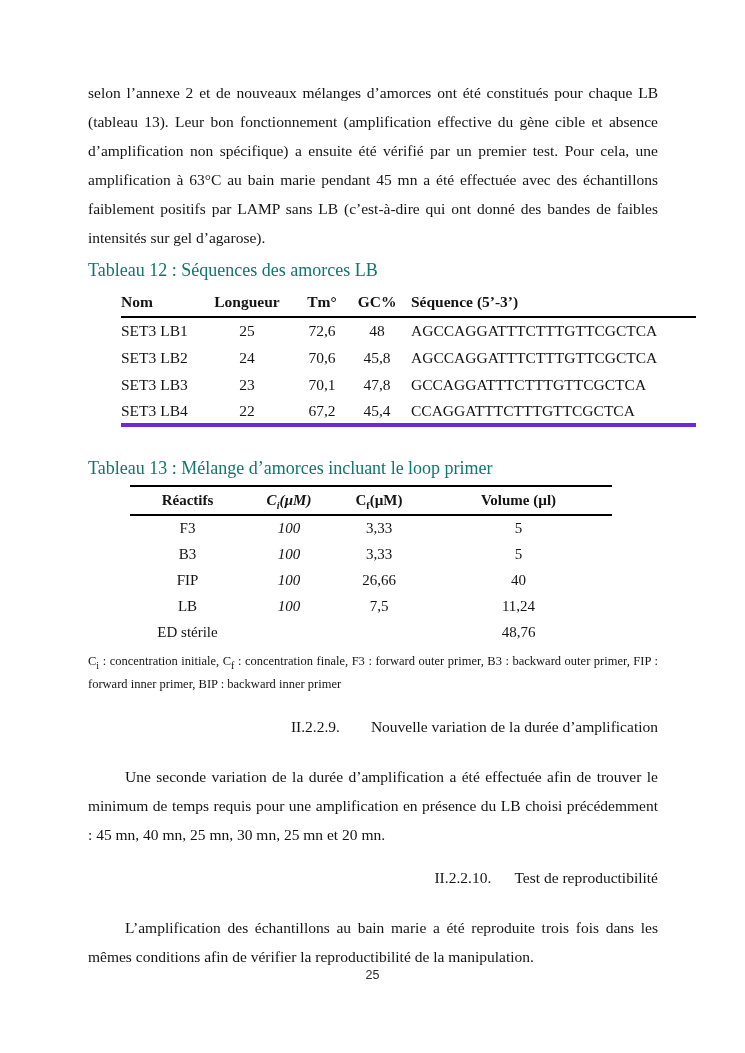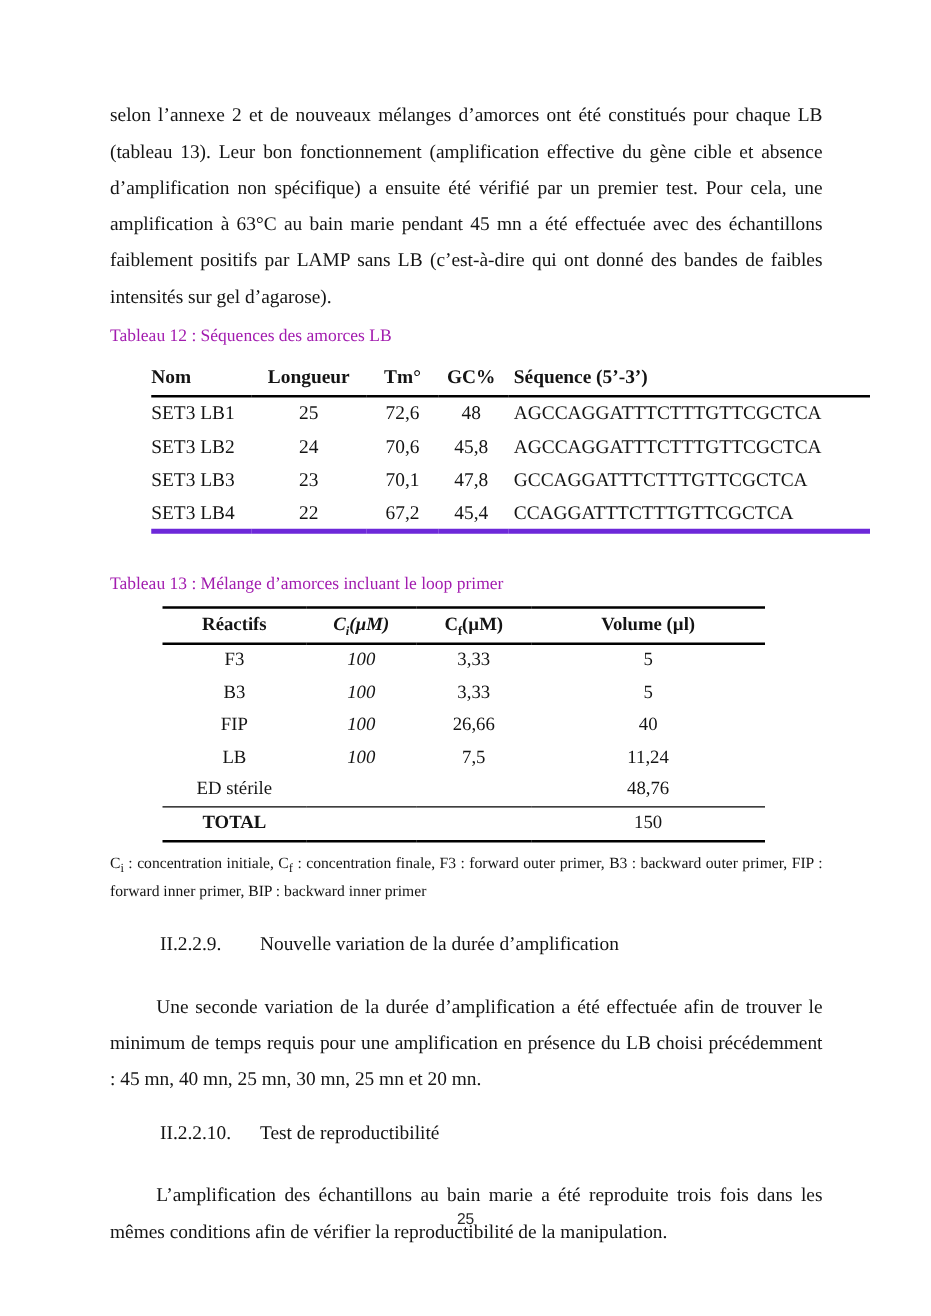--- a/index.html
+++ b/index.html
@@ -13,22 +13,22 @@
   }
   .content { padding:78px 87px 0 88px; }
 
   .body-text {
     font-size:15.5px; line-height:29px;
     text-align:justify;
   }
   .indent { text-indent:37px; }
 
   .caption {
-    font-size:14px; line-height:16px;
-    color:#a21caf;
+    font-size:18px; line-height:16px;
+    color:#0f766e;
   }
   .caption-t12 { margin-top:10px; margin-bottom:9px; }
   .caption-t13 { margin-top:33px; margin-bottom:9px; }
 
   table { border-collapse:collapse;margin-left:33px; }
 
   
   .t12 { width:575px; font-size:15.5px; table-layout:fixed; }
   .t12 th { font-weight:bold; height:30px; vertical-align:middle; border-bottom:2px solid #000; }
   .t12 td { height:27px; vertical-align:middle; }
@@ -51,21 +51,21 @@
   .t13 tr.total-row td { border-top:1.5px solid #000; border-bottom:2px solid #000; height:28px; }
   .t13 .total-label { font-weight:bold; }
   sub { font-size:10px; line-height:0; }
 
   .footnote {
     font-size:12.5px; line-height:23px;
     margin-top:5px; text-align:justify;
   }
 
   .heading {
-    font-size:15.5px; margin-left:40px; display:flex;
+    font-size:15.5px; margin-left:40px; display:flex;justify-content:flex-end;
   }
   .heading .num { min-width:80px; }
   .h9  { margin-top:22px; }
   .h10 { margin-top:20px; }
   .after-heading { margin-top:26px; }
 
   .page-number {
     position:absolute; left:0; right:0; top:968px;
     text-align:center;
     font-family:"Liberation Sans","DejaVu Sans",sans-serif;
@@ -158,26 +158,20 @@
         <td class="k1">100</td>
         <td class="k2">7,5</td>
         <td class="k3">11,24</td>
       </tr>
       <tr>
         <td class="k0">ED stérile</td>
         <td class="k1"></td>
         <td class="k2"></td>
         <td class="k3">48,76</td>
       </tr>
-      <tr class="total-row">
-        <td class="k0 total-label">TOTAL</td>
-        <td class="k1"></td>
-        <td class="k2"></td>
-        <td class="k3">150</td>
-      </tr>
     </tbody>
   </table>
 
   <p class="footnote"><span>C</span><sub>i</sub><span> : concentration initiale, </span><span>C</span><sub>f</sub><span> : concentration finale, F3 : forward outer primer, B3 : backward outer primer, FIP : forward inner primer, BIP : backward inner primer</span></p>
 
   <div class="heading h9">
     <span class="num">II.2.2.9.</span>
     <span class="title">Nouvelle variation de la durée d’amplification</span>
   </div>
 

